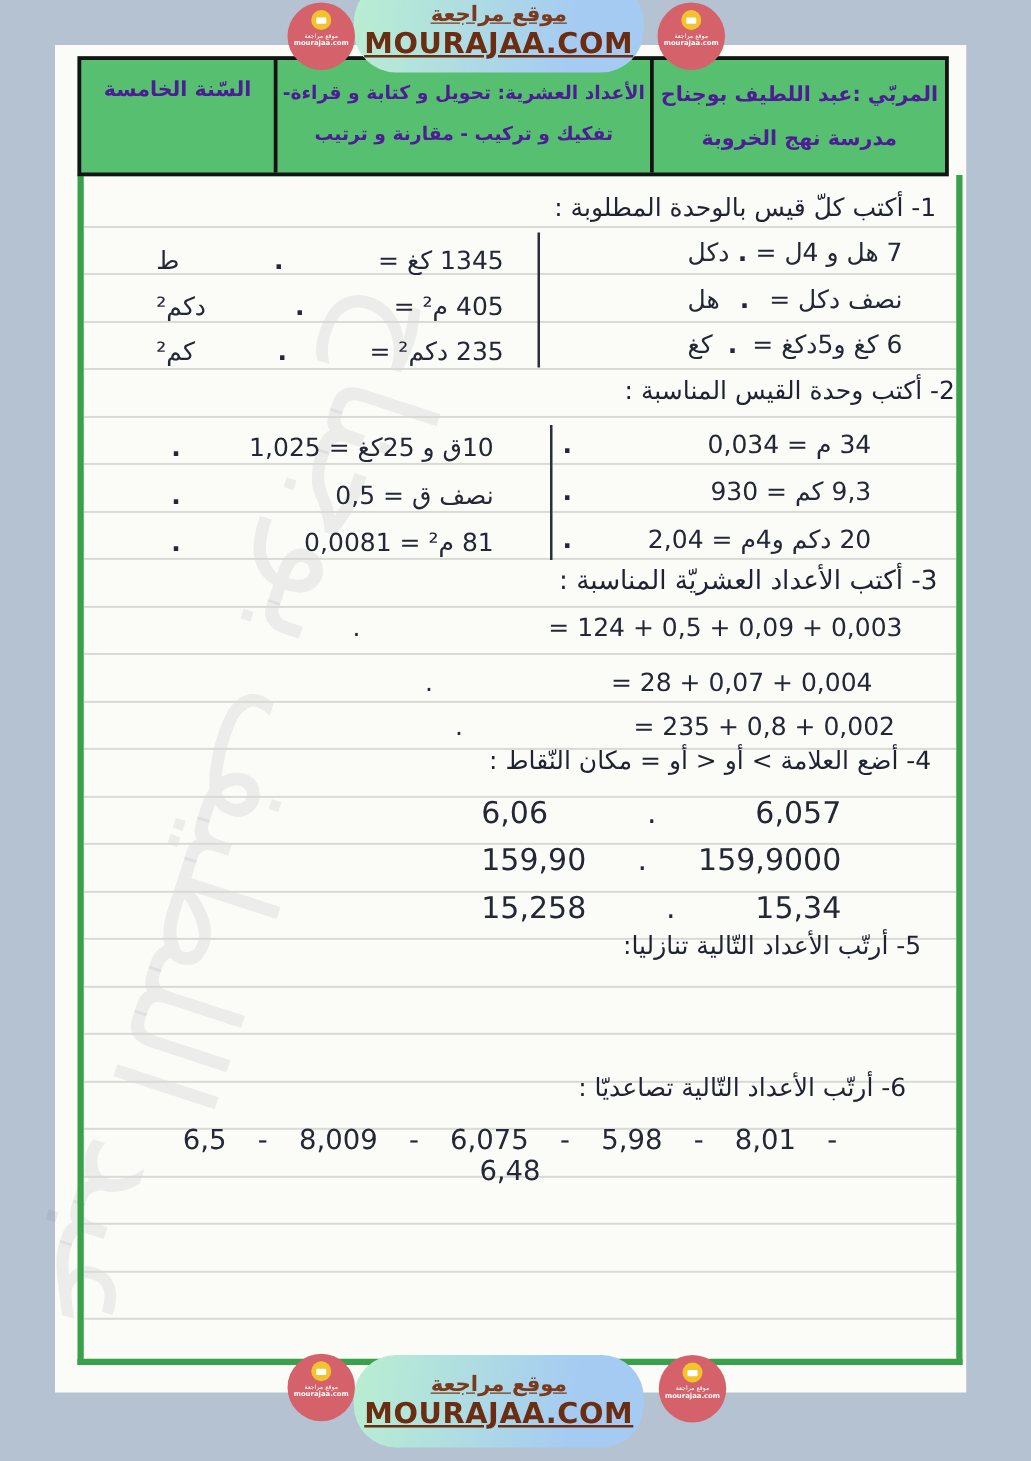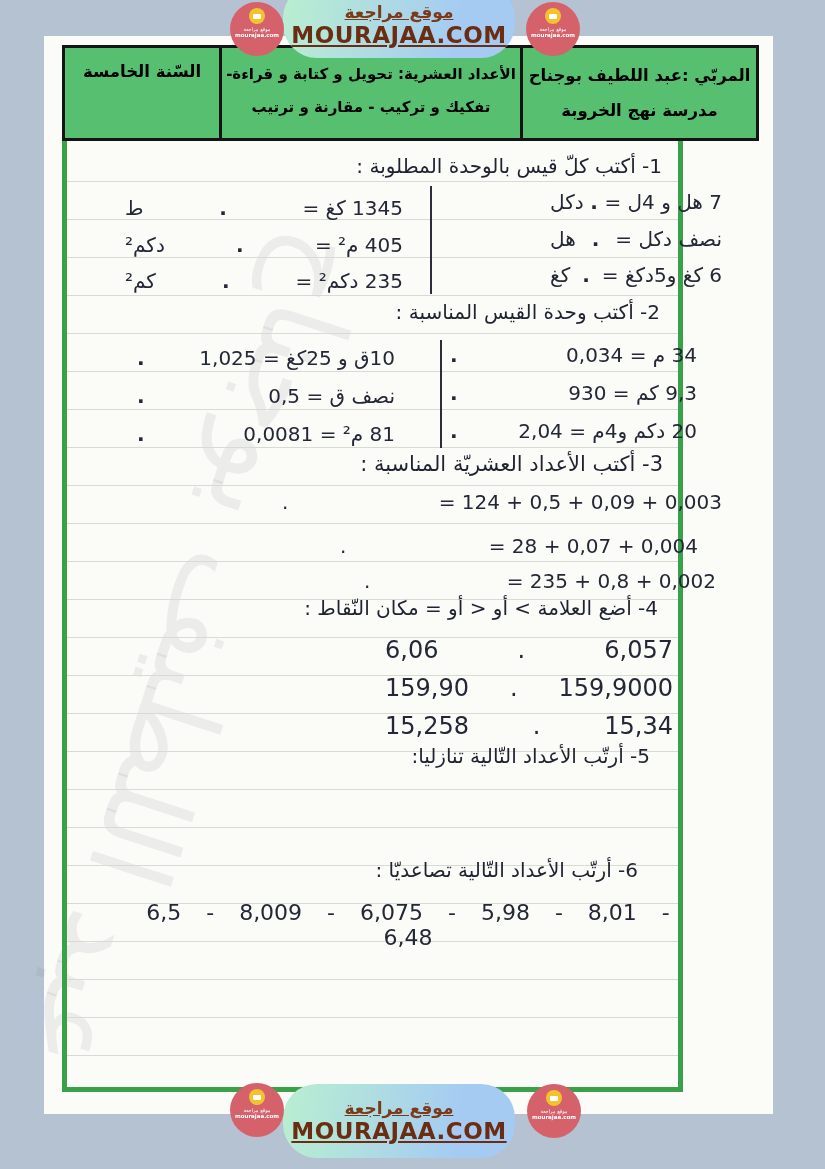--- a/index.html
+++ b/index.html
@@ -13,47 +13,47 @@
     position:absolute;left:395px;top:258px;white-space:nowrap;
     font-size:112px;color:rgba(105,108,125,0.10);
     transform:rotate(108deg);transform-origin:left top;z-index:1;
   }
   
   .htable{
     position:absolute;left:62px;top:45px;width:697px;height:96px;
     display:flex;direction:rtl;box-sizing:border-box;
     border:3px solid #141414;background:#57bf70;z-index:3;
   }
-  .hcell{box-sizing:border-box;text-align:center;color:#000000;font-weight:bold;}
+  .hcell{box-sizing:border-box;text-align:center;color:#4c1d95;font-weight:bold;}
   .hcell.teacher{flex:0 0 236px;font-size:16.5px;line-height:35px;padding-top:10px;}
   .hcell.topic{flex:0 0 301px;font-size:15px;line-height:33px;padding-top:10px;border-left:3px solid #141414;}
   .hcell.teacher{border-left:3px solid #141414;}
   .hcell.grade{flex:1 1 auto;font-size:16.5px;padding-top:14px;}
   
   .frame{
-    position:absolute;left:62px;top:140px;width:621px;height:952px;
+    position:absolute;left:62px;top:140px;width:708px;height:952px;
     box-sizing:border-box;border:5px solid #39a14a;border-top:none;
     background:repeating-linear-gradient(to bottom, transparent 0px, transparent 36.6px, #d9dad6 36.6px, #d9dad6 38px);
     background-position:0 4px;z-index:2;
   }
   .title{position:absolute;direction:rtl;font-size:20px;color:#1f2230;}
   .mrow{display:flex;justify-content:space-between;align-items:baseline;font-size:20px;color:#242736;}
   .mrow .dot{font-weight:bold;}
   .col{position:absolute;}
   .vdiv{position:absolute;border-left:2px solid #2b2d3a;}
   .num{direction:ltr;font-size:20px;color:#242736;}
   
   .ex1-title{top:14px;right:16px;}
   .ex1r{left:483px;top:50px;width:172px;}
   .ex1r .mrow{height:36.5px;}
   .ex1d{left:363px;top:46px;height:108px;}
   .ex1l{left:58px;top:56px;width:278px;}
   .ex1l .mrow{height:36.5px;}
   
-  .ex2-title{top:160px;right:18px;margin-left:44px;}
+  .ex2-title{top:160px;right:1px;margin-left:44px;}
   .ex2r{left:383px;top:203px;width:247px;}
   .ex2r .mrow{height:38px;}
   .ex2d{left:373px;top:200px;height:108px;}
   .ex2l{left:70px;top:206px;width:258px;}
   .ex2l .mrow{height:38px;}
   
   .ex3-title{top:312px;right:15px;font-size:21px;text-align:center;}
   .ex3row{position:absolute;display:flex;justify-content:space-between;direction:ltr;font-size:20px;color:#242736;}
   .ex3r0{left:215px;top:350px;width:440px;}
   .ex3r1{left:273px;top:394px;width:358px;}

